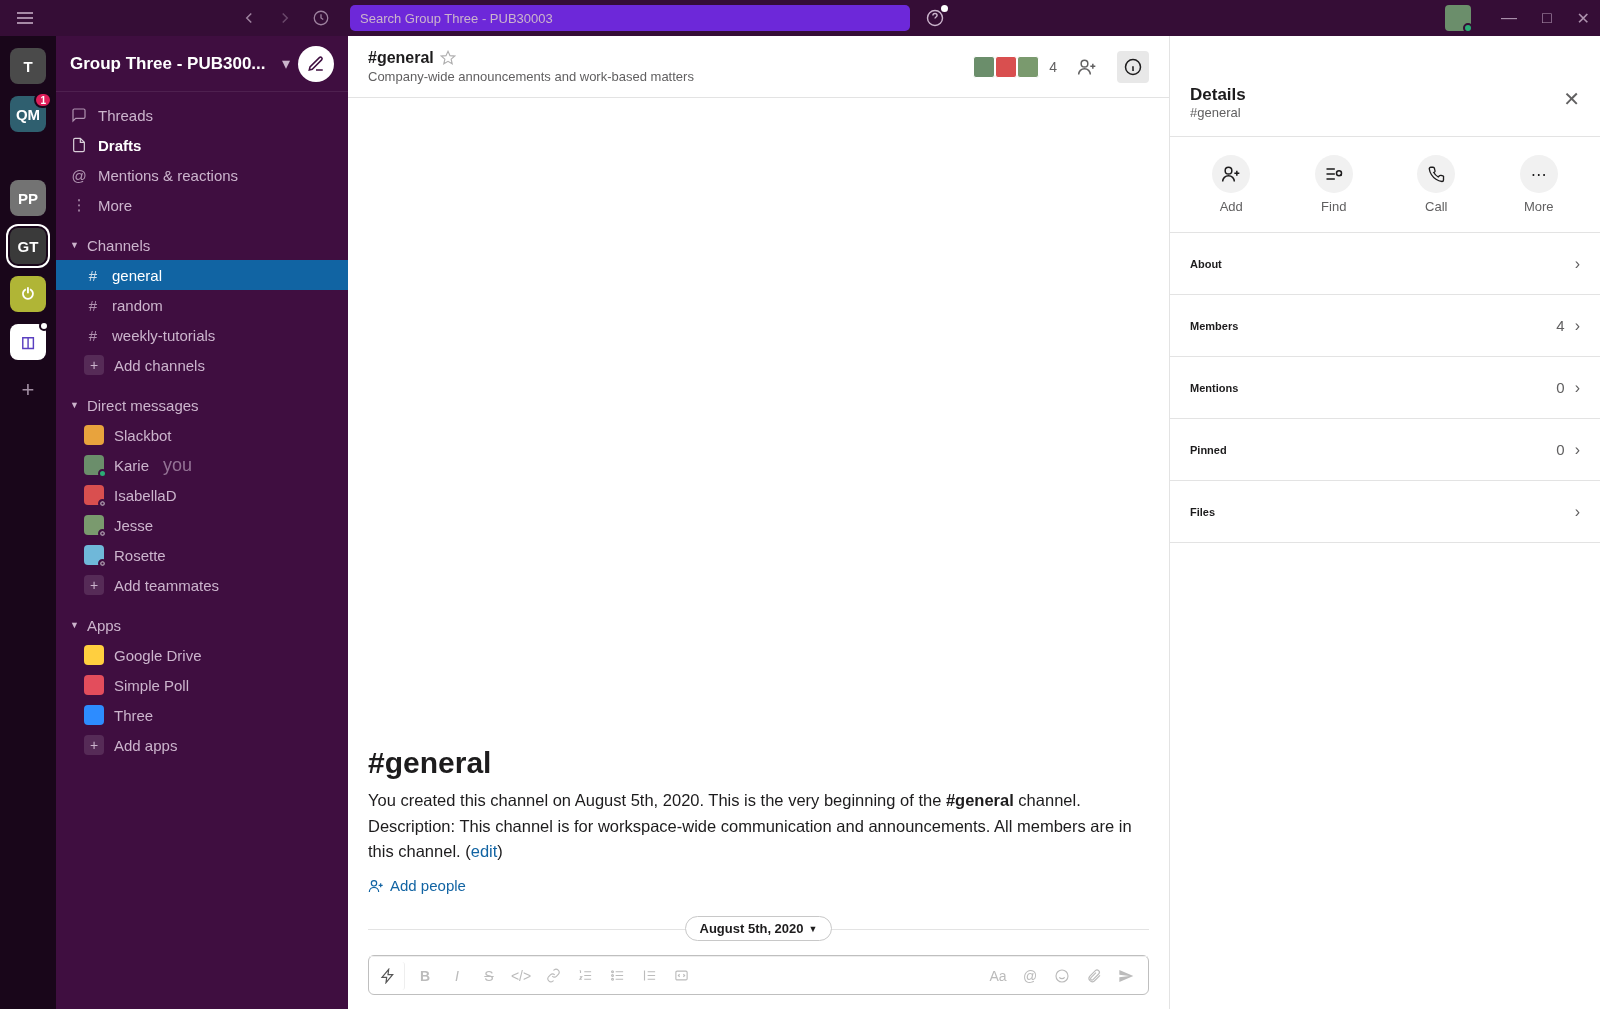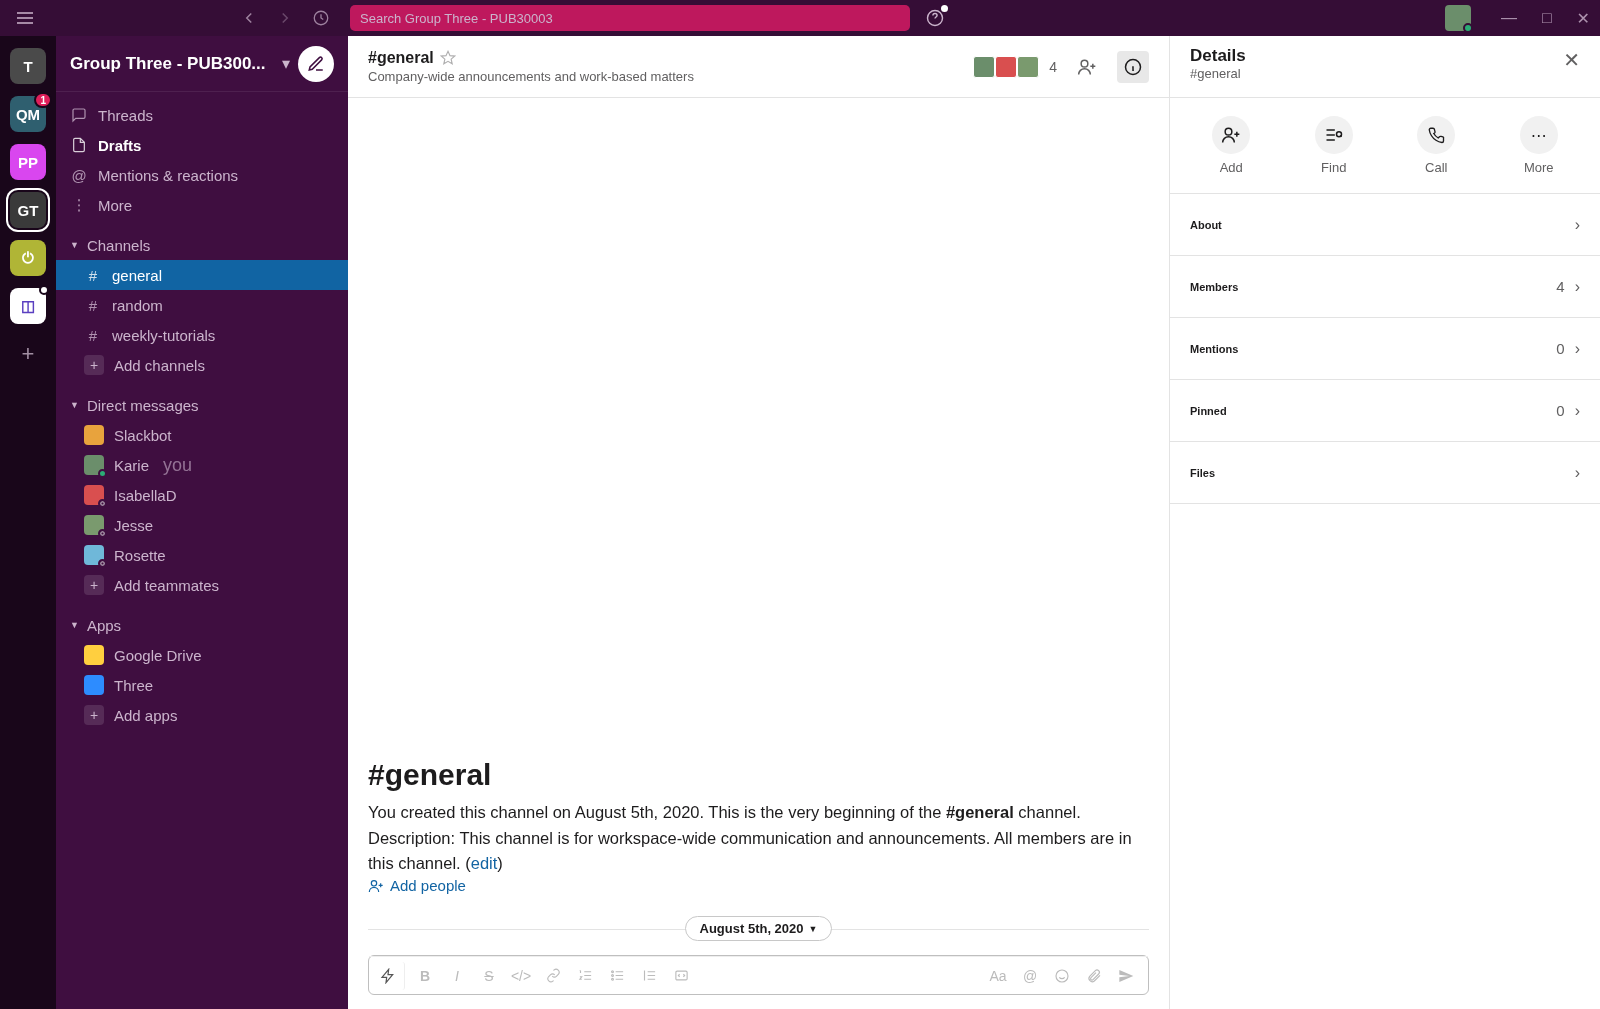--- a/index.html
+++ b/index.html
@@ -2,21 +2,21 @@
 <html><head>
 <meta charset="utf-8">
 <style>
 * { box-sizing: border-box; margin: 0; padding: 0; font-family: -apple-system, BlinkMacSystemFont, "Segoe UI", Helvetica, Arial, sans-serif; }
 html, body { width: 1600px; height: 1009px; overflow: hidden; background: #fff; }
 
 .titlebar { height: 36px; background: #350d36; display: flex; align-items: center; padding: 0 10px; color: #cbb4cc; }
 .titlebar .hamburger { width: 30px; display: flex; justify-content: center; cursor: pointer; }
 .titlebar .nav { margin-left: 200px; display: flex; align-items: center; gap: 18px; }
 .titlebar .nav .ico { width:18px; height:18px; display:flex; align-items:center; justify-content:center; opacity:.7; cursor:pointer; }
-.titlebar .search { margin-left: 20px; width: 560px; height: 26px; background: #be185d; border-radius: 5px; color: #cbb4cc; font-size: 13px; padding: 0 10px; display: flex; align-items: center; }
+.titlebar .search { margin-left: 20px; width: 560px; height: 26px; background: #6d28d9; border-radius: 5px; color: #cbb4cc; font-size: 13px; padding: 0 10px; display: flex; align-items: center; }
 .titlebar .help { margin-left: 15px; position: relative; cursor:pointer; }
 .titlebar .help .dot { position:absolute; top:-3px; right:-3px; width:7px; height:7px; background:#fff; border-radius:50%; }
 .titlebar .spacer { flex: 1; }
 .titlebar .avatar { width:26px; height:26px; border-radius:4px; background:#6b8e6b; position:relative; }
 .titlebar .avatar .pres { position:absolute; bottom:-2px; right:-2px; width:10px; height:10px; border-radius:50%; background:#2bac76; border:2px solid #350d36; }
 .titlebar .win { display:flex; gap:25px; margin-left:30px; }
 .titlebar .win div { cursor:pointer; opacity:.8; }
 
 .app { display:flex; height: calc(100% - 36px); }
 
@@ -60,41 +60,41 @@
 .chead .memcount { font-size:14px; color:#616061; margin-left:4px; }
 .chead .hact { width:32px; height:32px; display:flex; align-items:center; justify-content:center; color:#616061; cursor:pointer; border-radius:4px; }
 .chead .hact.sel { background:#e8e8e8; color:#1d1c1d; }
 
 .mbody { flex:1; overflow-y:auto; padding: 0 20px; display:flex; flex-direction:column; }
 .mbody .fill { flex:1; }
 .intro .bigname { font-size:30px; font-weight:800; color:#1d1c1d; margin-bottom:8px; }
 .intro .desc { font-size:16.5px; color:#1d1c1d; line-height:1.55; }
 .intro .desc .bold { font-weight:700; }
 .intro .desc .link { color:#1264a3; cursor:pointer; }
-.intro .addp { color:#1264a3; font-size:15px; cursor:pointer; display:flex; align-items:center; gap:6px; }
+.intro .addp { margin-top:12px; color:#1264a3; font-size:15px; cursor:pointer; display:flex; align-items:center; gap:6px; }
 
 .datepill-wrap { display:flex; justify-content:center; margin:22px 0 14px; position:relative; }
 .datepill-wrap::before { content:""; position:absolute; left:0; right:0; top:50%; height:1px; background:#e3e3e3; }
 .datepill { background:#fff; border:1px solid #c8c8c8; border-radius:20px; padding:4px 14px; font-size:13px; font-weight:700; color:#1d1c1d; position:relative; cursor:pointer; display:flex; align-items:center; gap:5px; }
 
 .msg { display:flex; gap:10px; padding:6px 0 12px; }
 .msg .mav { width:38px; height:38px; border-radius:5px; background:#777; flex-shrink:0; }
 .msg .mname { font-weight:800; font-size:15px; color:#1d1c1d; }
 .msg .mts { font-size:12px; color:#616061; margin-left:6px; }
 .msg .mtext { font-size:15.5px; color:#616061; }
 
 .composer { margin: 0 20px 14px; border:1px solid #bfbfbf; border-radius:6px; }
 .composer .inp { padding:10px 14px; color:#999; font-size:15.5px; }
 .composer .tb { height:38px; border-top:1px solid #eee; display:flex; align-items:center; padding:0 8px; gap:4px; }
 .composer .tb .ti { width:28px; height:28px; display:flex; align-items:center; justify-content:center; color:#bbb; cursor:pointer; border-radius:3px; font-size:14px;}
 .composer .tb .ti:first-child { border-right:1px solid #eee; padding-right:6px; margin-right:2px;}
 .composer .tb .sp { flex:1; }
 
 .panel { width: 430px; background:#fff; display:flex; flex-direction:column; }
-.phead { height:62px; border-bottom:1px solid #e3e3e3; padding:10px 20px; display:flex; align-items:flex-start; }
+.phead { height:62px; border-bottom:1px solid #e3e3e3; padding:10px 20px; display:flex; align-items:flex-start;margin-top:39px; }
 .phead .pleft { flex:1; }
 .phead .ptitle { font-weight:800; font-size:17px; color:#1d1c1d; }
 .phead .psub { font-size:13px; color:#616061; }
 .phead .close { font-size:20px; color:#616061; cursor:pointer; margin-top:2px; }
 
 .pactions { display:flex; justify-content:space-around; padding:18px 10px; border-bottom:1px solid #e3e3e3; }
 .pact { display:flex; flex-direction:column; align-items:center; gap:6px; cursor:pointer; }
 .pact .circ { width:38px; height:38px; border-radius:50%; background:#f1f1f1; display:flex; align-items:center; justify-content:center; color:#1d1c1d; }
 .pact .lbl { font-size:13px; color:#616061; }
 
@@ -151,21 +151,21 @@
     <div>□</div>
     <div>✕</div>
   </div>
 </div>
 
 <div class="app">
 
   <div class="rail" id="rail">
       <div class="ws" style="background: rgb(74, 74, 74);">T</div>
       <div class="ws" style="background: rgb(47, 95, 111);">QM<div class="badge">1</div></div>
-      <div class="ws" style="background: #d946ef;">PP</div>
+      <div class="ws" style="background: #737373; margin-top: 36px;">PP</div>
       <div class="ws sel" style="background: rgb(58, 58, 58);">GT</div>
       <div class="ws" style="background: rgb(176, 181, 54);">⏻</div>
       <div class="ws" style="background: rgb(255, 255, 255); color: rgb(90, 63, 192);">◫<div class="dot"></div></div>
       <div class="add">+</div>
     </div>
 
   <div class="sidebar">
     <div class="hdr">
       <span class="title">Group Three - PUB300...</span>
       <span class="caret">▾</span>
@@ -267,20 +267,24 @@
     </div>
 
     <div class="sect">
       <span class="tri">▼</span>
       <span>Apps</span>
     </div>
     <div id="app-list">
         <div class="row ch">
           <div class="dm-av" style="background:#ffcf3f"></div>
           <span>Google Drive</span>
+        </div>
+        <div class="row ch">
+          <div class="dm-av" style="background:#e34d5c"></div>
+          <span>Simple Poll</span>
         </div>
         <div class="row ch">
           <div class="dm-av" style="background:#2d8cff"></div>
           <span>Three</span>
         </div>
       </div>
     <div class="row ch">
       <span class="plus">+</span>
       <span>Add apps</span>
     </div>

